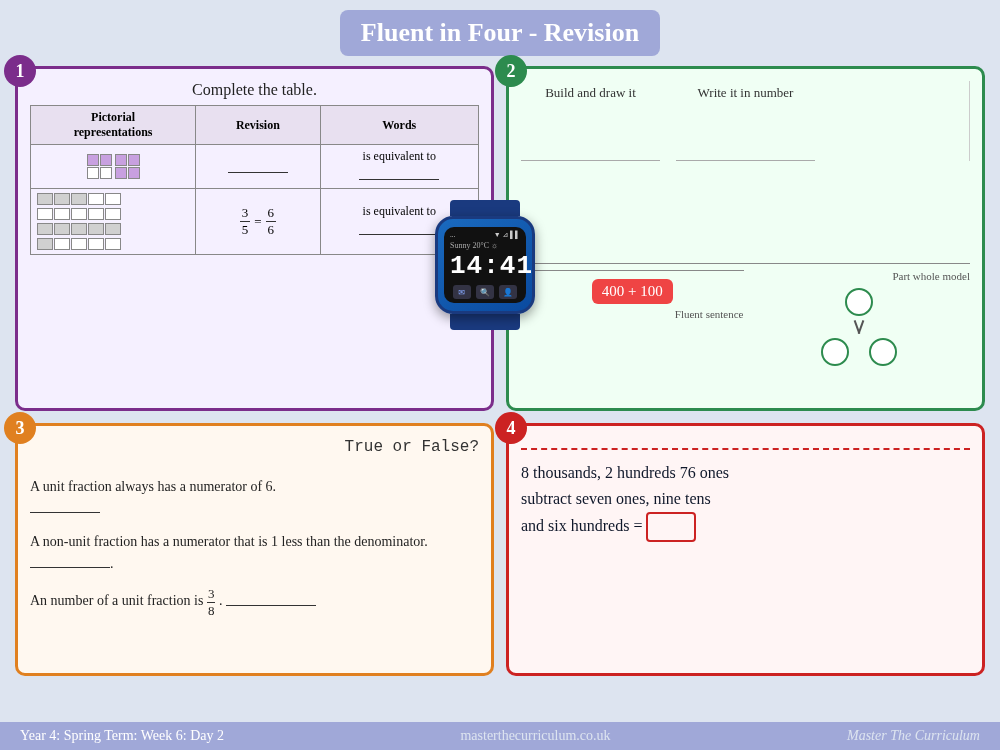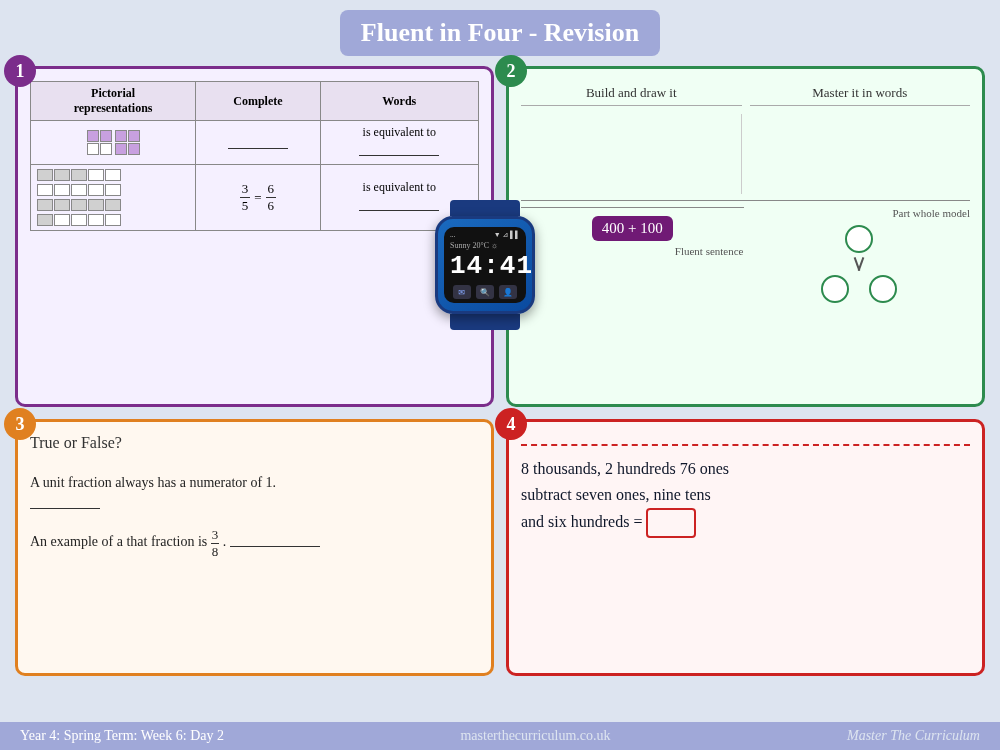--- a/index.html
+++ b/index.html
@@ -127,21 +127,21 @@
       color: #333;
       padding: 4px;
       border-bottom: 1px solid #aaa;
     }
     .s2-area {
       min-height: 60px;
       border: none;
       position: relative;
     }
     .number-sentence-box {
-      background: #701a75;
+      background: #ef4444;
       color: white;
       padding: 4px 10px;
       border-radius: 6px;
       font-size: 15px;
       display: inline-block;
       margin: 4px auto;
     }
     .s2-label {
       text-align: right;
       font-size: 11px;
@@ -157,24 +157,25 @@
     .pw-top { display: flex; justify-content: center; }
     .pw-bottom { display: flex; gap: 20px; }
     .circle-node {
       width: 28px;
       height: 28px;
       border-radius: 50%;
       border: 2px solid #2d8b4e;
       background: white;
     }
     .section3-title {
-      text-align: left;
+      text-align: right;
       font-size: 16px;
       margin-bottom: 20px;
       color: #333;
+      font-family: Liberation Mono, monospace;
     }
     .s3-statement {
       font-size: 14px;
       margin-bottom: 12px;
       line-height: 1.5;
       color: #222;
     }
     .s3-inline-frac {
       display: inline-flex;
       flex-direction: column;
@@ -340,26 +341,27 @@
 <div style="text-align:center; padding-top:0;">
   <div class="header">
     <h1>Fluent in Four - Revision</h1>
   </div>
 </div>
 
 <div class="main-grid" style="height: 620px; margin-top:8px;">
 
   <div class="section-box section-1">
     <div class="num-bubble bubble-purple">1</div>
+    <div class="section-instruction">Complete the table.</div>
 
     <table class="fraction-table">
       <thead>
         <tr>
           <th>Pictorial<br>representations</th>
-          <th>Complete</th>
+          <th>Revision</th>
           <th>Words</th>
         </tr>
       </thead>
       <tbody>
 
         <tr>
           <td>
             <div class="row1-pics">
 
               <div class="sq-grid" style="grid-template-columns: repeat(2,12px); grid-template-rows: repeat(2,12px);">
@@ -440,23 +442,23 @@
             <div class="underline-answer" style="width:80px;"></div>
           </td>
         </tr>
       </tbody>
     </table>
   </div>
 
   <div class="section-box section-2">
     <div class="num-bubble bubble-green">2</div>
 
-    <div style="display:grid; grid-template-columns:1fr 1fr; gap:8px;">
+    <div style="display:grid; grid-template-columns:1fr 1fr 1fr; gap:16px;">
       <div class="s2-header">Build and draw it</div>
-      <div class="s2-header">Master it in words</div>
+      <div class="s2-header">Write it in number</div>
       <div class="s2-area" style="border-right:1px solid #ccc; min-height:80px;"></div>
       <div class="s2-area" style="min-height:80px;"></div>
     </div>
 
     <div style="border-top:1.5px solid #888; margin:6px 0;"></div>
 
     <div style="display:grid; grid-template-columns:1fr 1fr; gap:4px; align-items:start;">
       <div style="text-align:center;">
         <div style="border-top:1.5px solid #888; margin-bottom:4px;"></div>
         <div class="number-sentence-box">400 + 100</div>
@@ -480,25 +482,29 @@
         </div>
       </div>
     </div>
   </div>
 
   <div class="section-box section-3">
     <div class="num-bubble bubble-orange">3</div>
     <div class="section3-title">True or False?</div>
 
     <div class="s3-statement">
-      <span>A unit fraction always has a numerator of 1.</span><br>
+      <span>A unit fraction always has a numerator of 6.</span><br>
       <span class="underline-answer" style="width:70px;"></span>
     </div>
     <div class="s3-statement">
-      <span>An example of a that fraction is</span>
+      <span>A non-unit fraction has a numerator that is 1 less than the denominator.</span>
+      <span class="underline-answer" style="width:80px;"></span>.
+    </div>
+    <div class="s3-statement">
+      <span>An number of a unit fraction is</span>
       <span class="s3-inline-frac">
         <span class="fn">3</span>
         <span class="fd">8</span>
       </span>
       <span>.</span>
       <span class="underline-answer" style="width:90px;"></span>
     </div>
   </div>
 
   <div class="section-box section-4">

